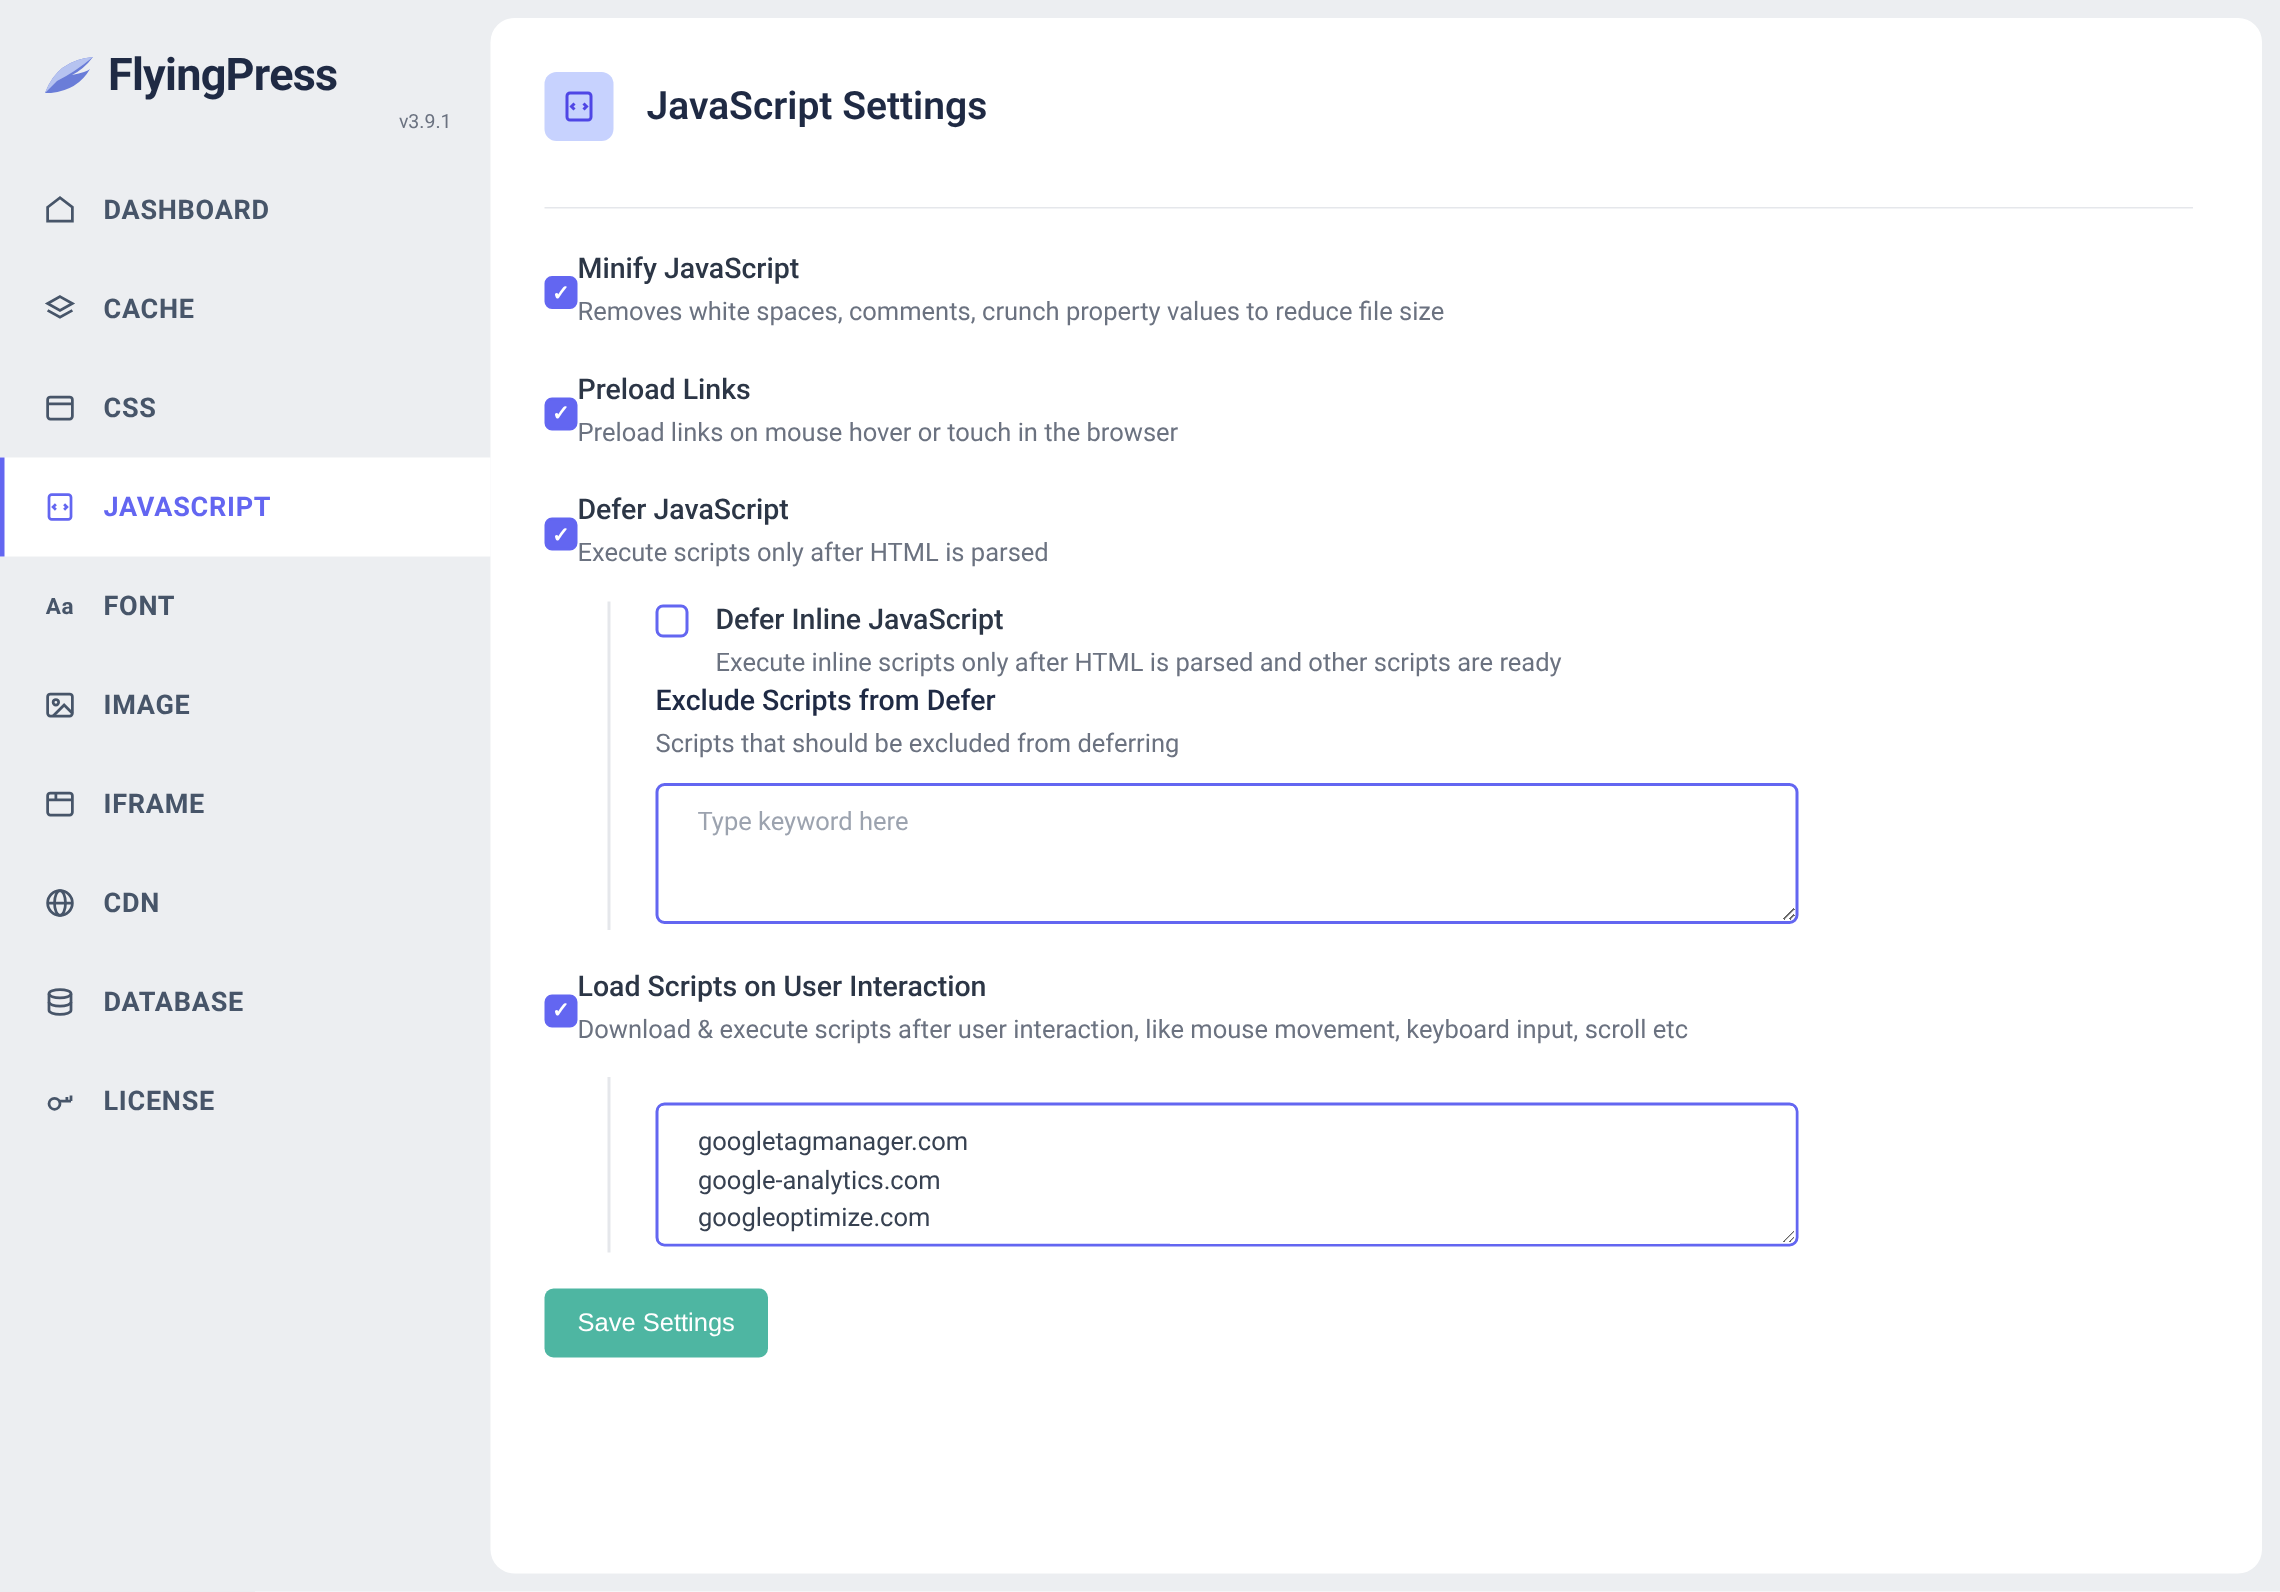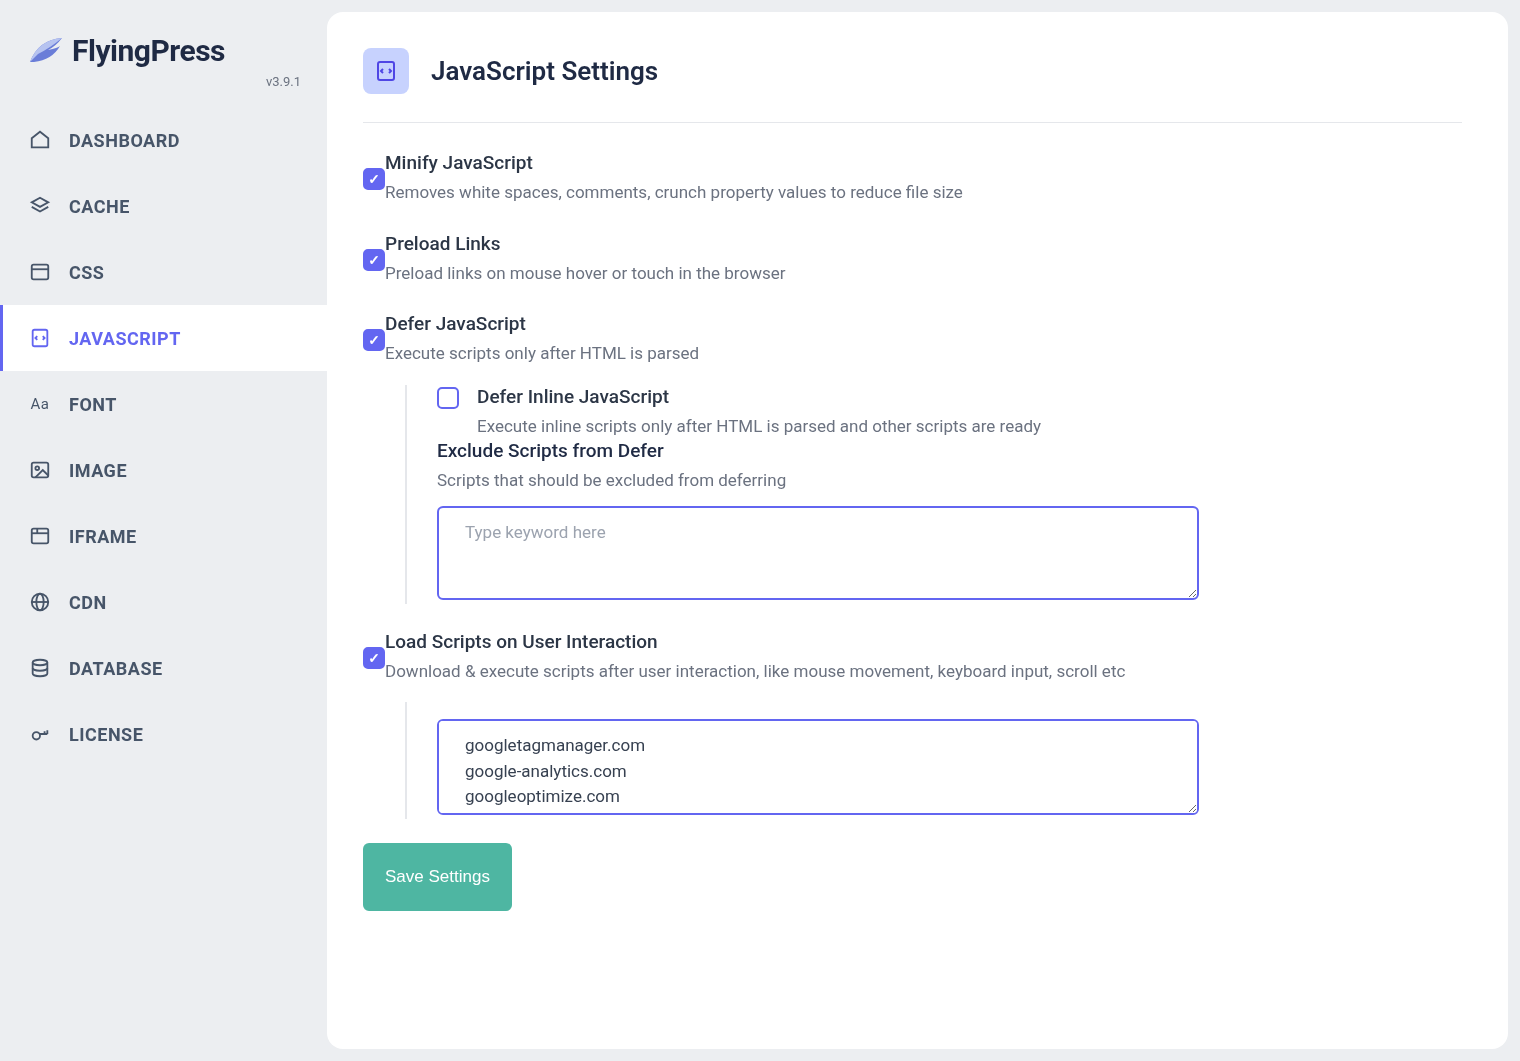--- a/index.html
+++ b/index.html
@@ -92,21 +92,21 @@
     background: #ffffff;
     border-radius: 16px;
     margin: 12px 12px 12px 0;
     padding: 36px 46px 40px 36px;
     overflow: hidden;
   }
   .page-header {
     display: flex;
     align-items: center;
     gap: 22px;
-    padding-bottom: 28px;
+    padding-bottom: 44px;
     border-bottom: 1px solid #e5e7eb;
     margin-bottom: 28px;
   }
   .page-icon {
     width: 46px;
     height: 46px;
     border-radius: 8px;
     background: #c7d2fe;
     display: flex;
     align-items: center;
@@ -196,21 +196,21 @@
   }
   textarea::placeholder { color: #9ca3af; }
   .ta-small { height: 94px; }
   .ta-large { height: 96px; margin-top: 17px; }
   .save-btn {
     margin-top: 10px;
     background: #4eb6a2;
     color: #fff;
     border: none;
     border-radius: 6px;
-    padding: 24px 22px;
+    padding: 13px 22px;
     font-size: 17px;
     font-weight: 500;
     cursor: pointer;
   }
 </style>
 </head>
 <body>
 
 <div class="app">
 
@@ -258,21 +258,21 @@
         <span class="nav-icon">
           <svg viewBox="0 0 24 24">
               <rect x="4" y="3" width="16" height="18" rx="2"></rect>
               <polyline points="9,10 7,12 9,14"></polyline>
               <polyline points="15,10 17,12 15,14"></polyline>
             </svg>
         </span>
         <span class="nav-label">JAVASCRIPT</span>
       </div>
       <div class="nav-item">
-        <span class="nav-icon" style="font-weight:400;font-size:15px;color:#475569">Aa</span>
+        <span class="nav-icon" style="font-weight:700;font-size:15px;color:#475569">Aa</span>
         <span class="nav-label">FONT</span>
       </div>
       <div class="nav-item">
         <span class="nav-icon">
           <svg viewBox="0 0 24 24">
               <rect x="3" y="4" width="18" height="16" rx="2"></rect>
               <circle cx="9" cy="10" r="2"></circle>
               <path d="M21 18 L15 12 L7 20"></path>
             </svg>
         </span>

